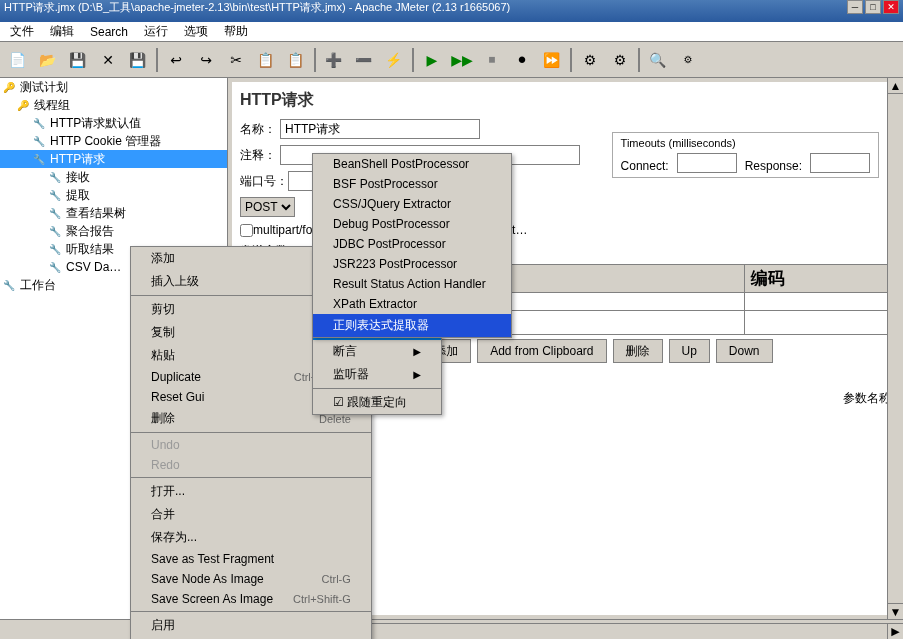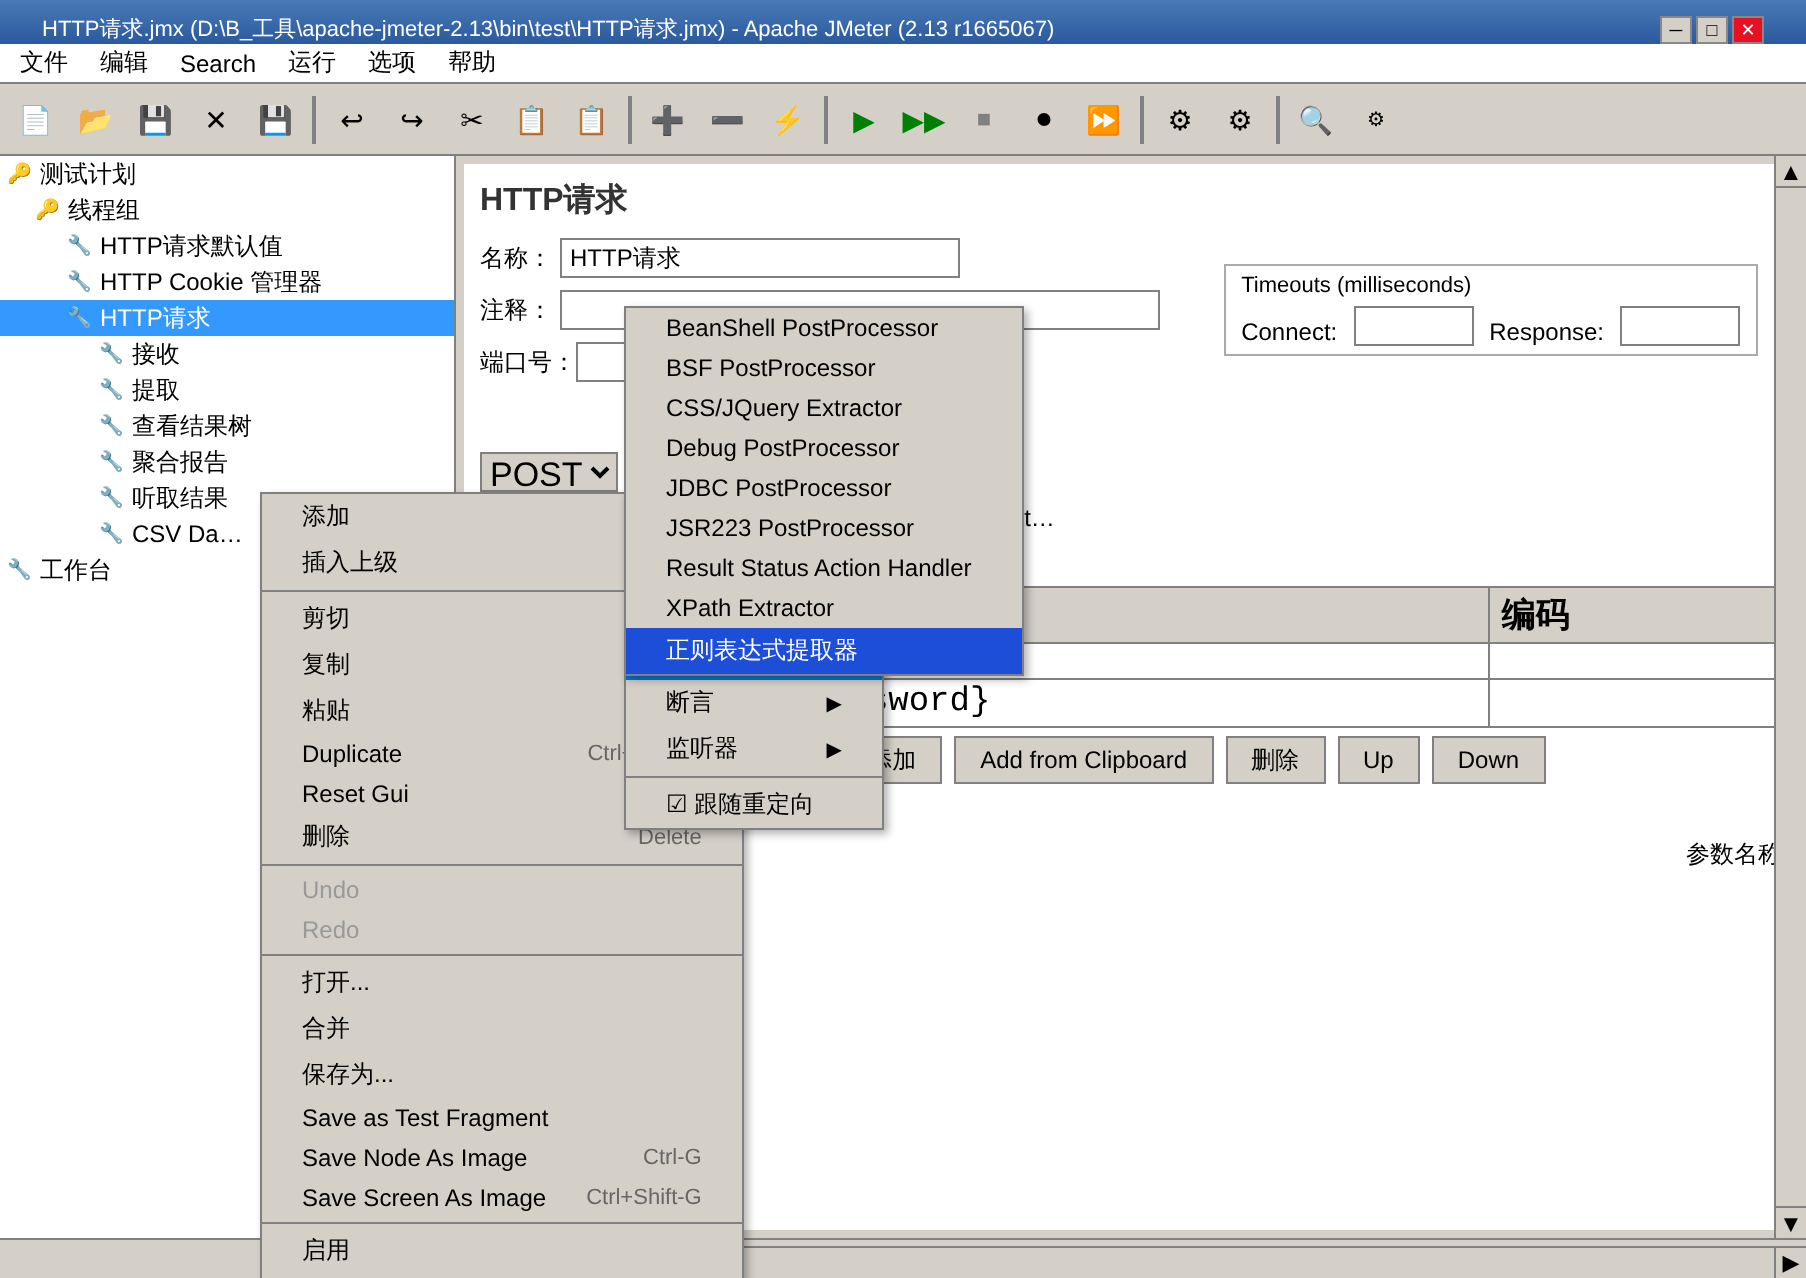--- a/index.html
+++ b/index.html
@@ -12,23 +12,23 @@
       overflow: hidden;
       position: relative;
     }
 
     
     .title-bar {
       background: linear-gradient(to bottom, #4a7ab5, #2a5a9e);
       color: white;
       height: 22px;
       display: flex;
-      align-items: flex-end;
+      align-items: flex-start;
       justify-content: space-between;
-      padding: 0 21px;
+      padding: 0 4px;
       font-size: 11px;
     }
     .title-bar-buttons {
       display: flex;
       gap: 2px;
     }
     .title-bar-btn {
       width: 16px;
       height: 14px;
       background: #d4d0c8;
@@ -413,21 +413,21 @@
           <input class="form-input" type="text" style="width: 60px;">
         </div>
       </div>
 
       <div class="form-row" style="margin-top:4px;">
         <span class="form-label">端口号：</span>
         <input class="form-input" type="text" style="width: 80px;">
       </div>
 
       <div class="form-row" style="margin-top:4px;">
-        <select style="height:20px;font-size:17px;border:1px solid #808080;background:#d4d0c8;margin-top:29px;">
+        <select style="height:20px;font-size:12px;border:1px solid #808080;background:#d4d0c8;">
           <option>POST</option>
           <option>GET</option>
         </select>
         <span style="margin-left:20px;">Content encoding:</span>
         <input class="form-input" type="text" style="width: 60px;">
       </div>
 
       <div class="form-row" style="margin-top:2px;">
         <input type="checkbox" style="">
         <span>multipart/form-data for POST</span>

